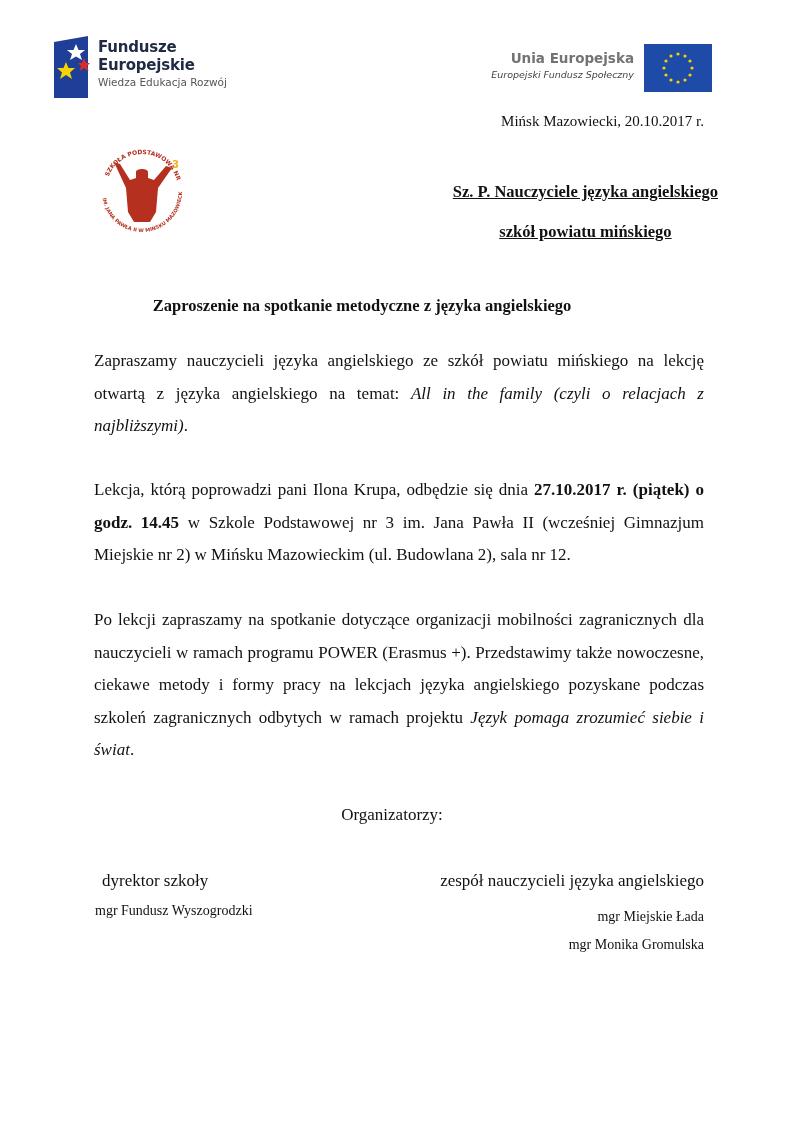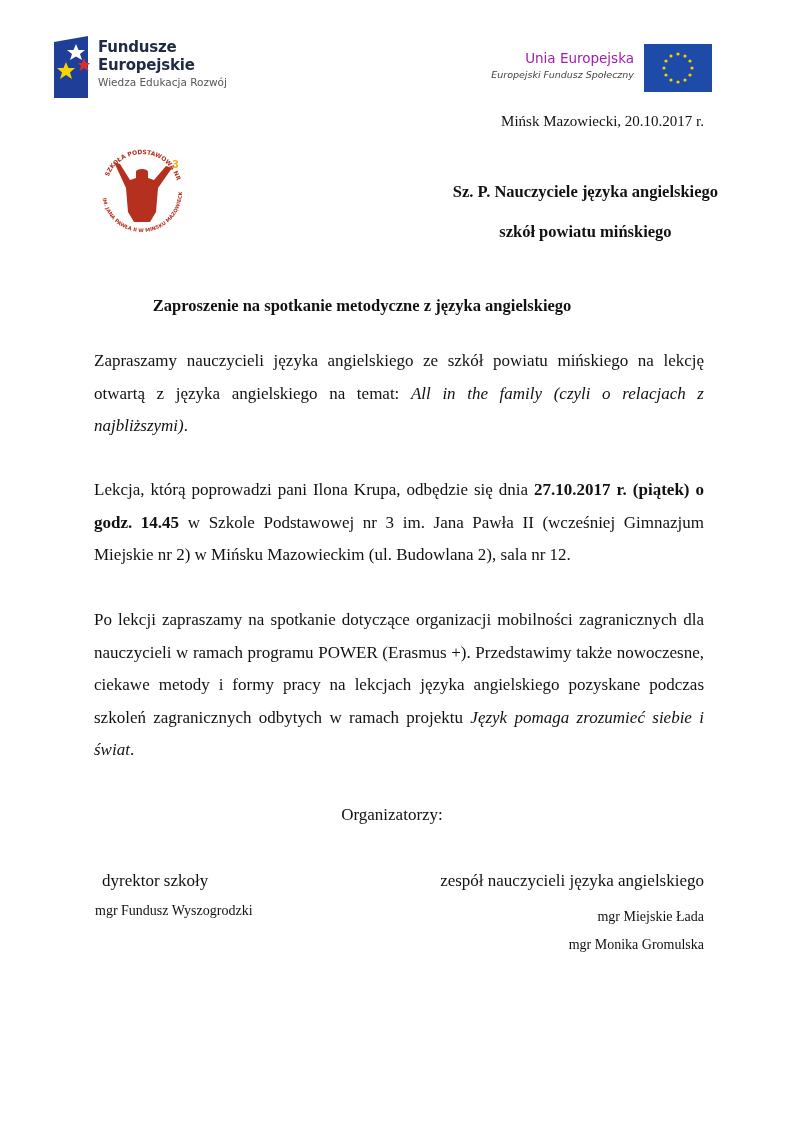--- a/index.html
+++ b/index.html
@@ -9,29 +9,29 @@
 
   
   .fe-logo { left: 54px; top: 36px; width: 190px; height: 66px; }
   .fe-flag { position: absolute; left: 0; top: 0; width: 36px; height: 62px; }
   .fe-text { position: absolute; left: 44px; top: 2px; font-family: "DejaVu Sans", sans-serif; color: #1f2a44; }
   .fe-title { font-size: 15px; font-weight: bold; line-height: 18px; letter-spacing: -0.2px; }
   .fe-sub { font-size: 10.5px; color: #555; margin-top: 2px; }
 
   .eu-logo { left: 486px; top: 44px; width: 226px; height: 50px; }
   .eu-text { position: absolute; right: 78px; top: 6px; text-align: right; font-family: "DejaVu Sans", sans-serif; }
-  .eu-title { font-size: 13.5px; font-weight: normal; color: #a21caf; }
+  .eu-title { font-size: 13.5px; font-weight: bold; color: #737373; }
   .eu-sub { font-size: 9.5px; color: #444; margin-top: 3px; white-space: nowrap; font-style: italic; }
   .eu-flag { position: absolute; right: 0; top: 0; width: 68px; height: 48px; }
 
   .date { right: 96px; top: 113px; font-size: 15px; }
 
   .school-logo { left: 92px; top: 140px; width: 100px; height: 100px; }
 
-  .addressee { right: 82px; top: 172px; text-align: center; font-weight: bold; font-size: 16.5px; line-height: 40px; }
+  .addressee { right: 82px; top: 172px; text-align: center; font-weight: bold; font-size: 16.5px; line-height: 40px; text-decoration: underline; }
 
   .title { left: 0; width: 724px; top: 296px; text-align: center; font-weight: bold; font-size: 16.5px; }
 
   .para { left: 94px; width: 610px; font-size: 17px; line-height: 32.5px; text-align: justify; }
   .p1 { top: 345px; }
   .p2 { top: 474px; }
   .p3 { top: 604px; }
   .para i { font-style: italic; }
   .para b { font-weight: bold; }
 

